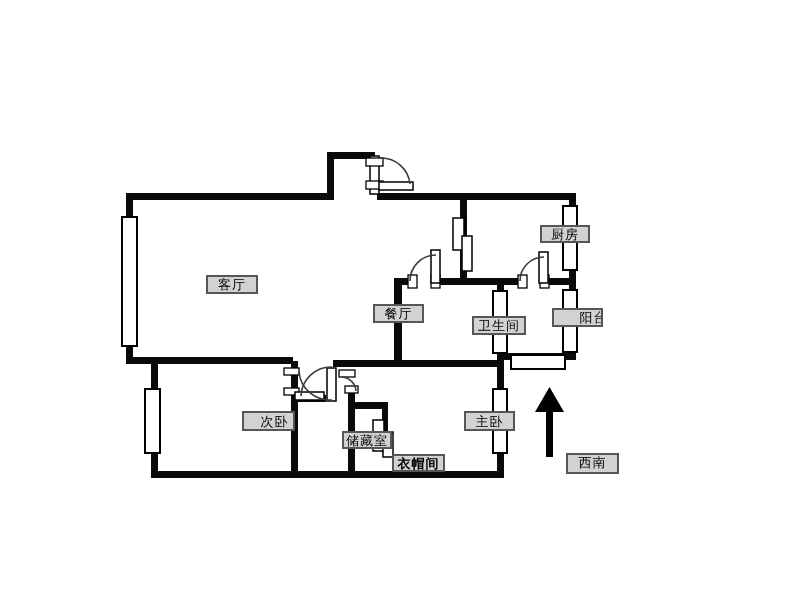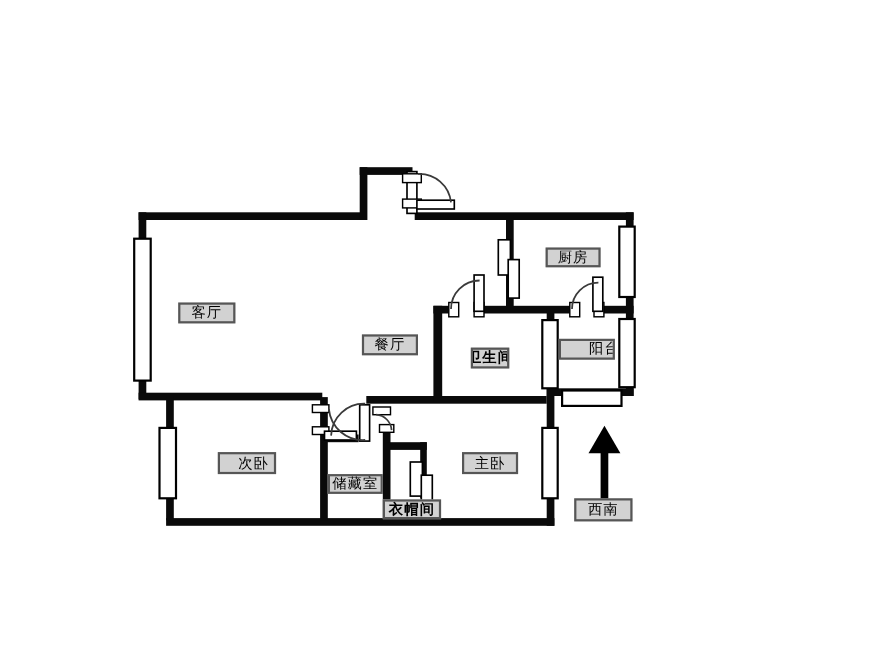--- a/index.html
+++ b/index.html
@@ -5,21 +5,21 @@
   html,body{margin:0;padding:0;background:#ffffff;}
   .stage{
     position:relative;width:800px;height:600px;background:#ffffff;overflow:hidden;
     font-family:"DejaVu Sans","Liberation Sans",sans-serif;
   }
   .plan-svg{position:absolute;left:0;top:0;}
   .room-label{
     position:absolute;box-sizing:border-box;
     background:#d2d2d2;border:2px solid #565656;color:#000;
     display:flex;align-items:center;justify-content:center;
-    font-size:13px;line-height:1;letter-spacing:1px;white-space:nowrap;overflow:hidden;
+    font-size:13px;line-height:1;letter-spacing:1px;white-space:nowrap;overflow:hidden;margin-left:44px;
   }
   .wall{fill:#0a0a0a;}
   .win{fill:#ffffff;stroke:#000000;stroke-width:2;}
   .leaf{fill:#ffffff;stroke:#000000;stroke-width:1.5;}
   .cap{fill:#ffffff;stroke:#000000;stroke-width:1.3;}
   .arc{fill:none;stroke:#3a3a3a;stroke-width:1.6;}
   .arrow{fill:#000000;}
 </style>
 </head>
 <body>
@@ -109,21 +109,21 @@
       <polygon class="arrow" points="549.5,387 535,412 564,412"></polygon>
     </g>
   </svg>
 
   <div class="room-label" style="left:162px;top:275px;width:52px;height:19px;">客厅</div>
 
   <div class="room-label" style="left:329px;top:304px;width:51px;height:19px;">餐厅</div>
 
   <div class="room-label" style="left:496px;top:225px;width:50px;height:18px;">厨房</div>
 
-  <div class="room-label" style="left:428px;top:316px;width:35px;height:19px;font-weight:bold;">卫生间</div>
+  <div class="room-label" style="left:428px;top:316px;width:54px;height:19px;">卫生间</div>
 
   <div class="room-label" style="left:508px;top:308px;width:51px;height:19px;padding-left:32px;">阳台</div>
 
   <div class="room-label" style="left:198px;top:411px;width:53px;height:20px;padding-left:12px;">次卧</div>
 
   <div class="room-label" style="left:298px;top:431px;width:50px;height:18px;">储藏室</div>
 
   <div class="room-label" style="left:348px;top:454px;width:53px;height:18px;font-weight:bold;">衣帽间</div>
 
   <div class="room-label" style="left:420px;top:411px;width:51px;height:20px;">主卧</div>

